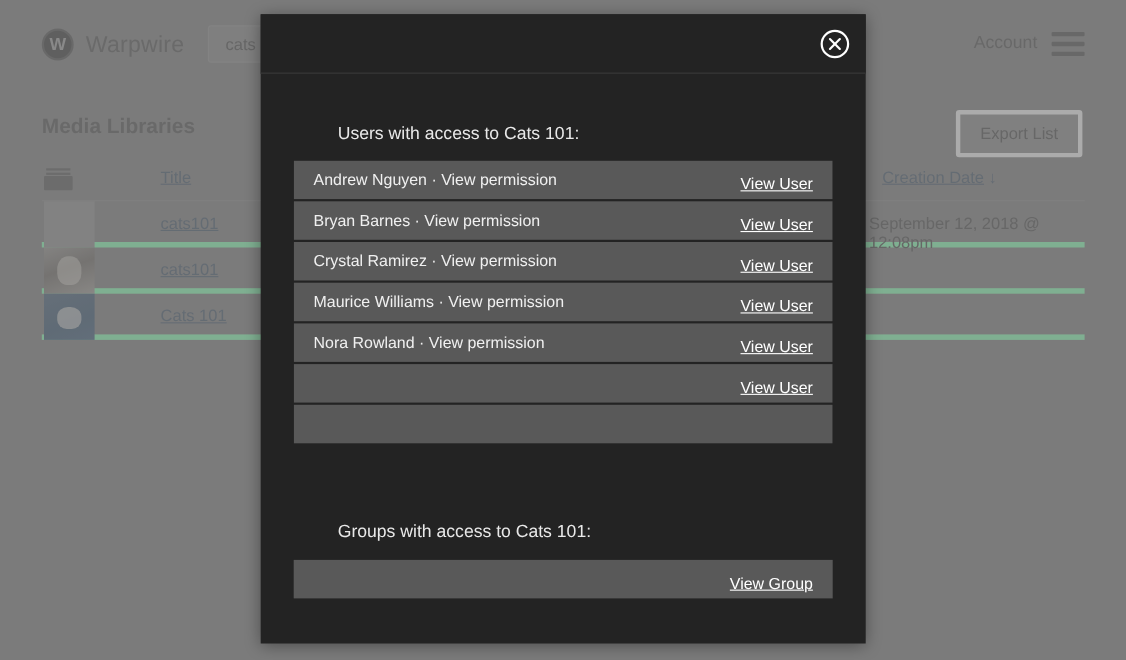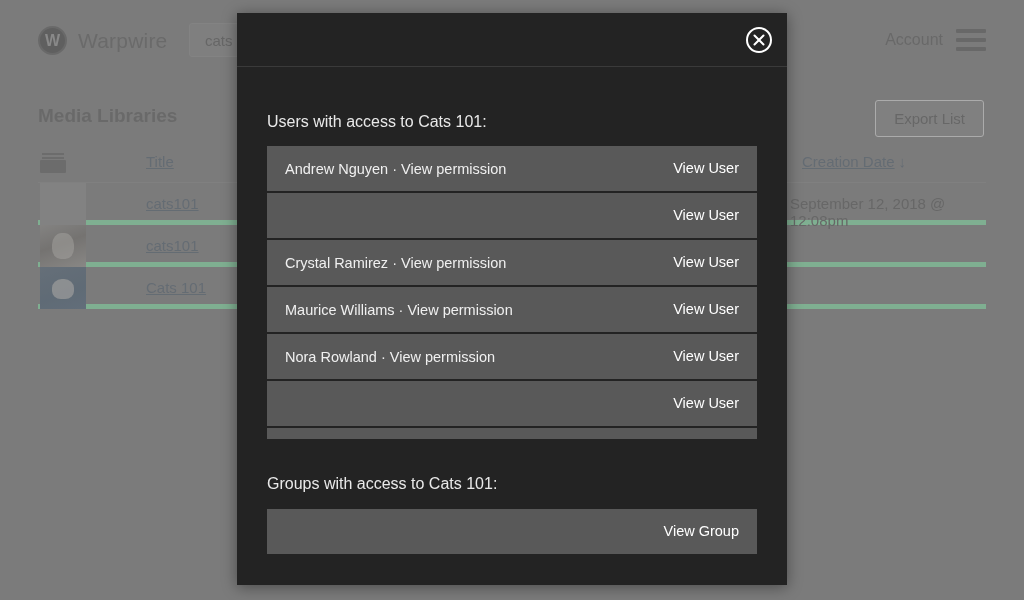--- a/index.html
+++ b/index.html
@@ -50,21 +50,21 @@
   .hamburger i { display: block; height: 4px; background: #535353; border-radius: 1px; }
 
   #bg-main { position: absolute; left: 0; top: 80px; width: 1024px; height: 520px; }
   .section-title {
     position: absolute; left: 38px; top: 25px;
     font-size: 19px; font-weight: bold; color: #555;
   }
   .export-btn {
     position: absolute; right: 40px; top: 20px;
     padding: 9px 18px; font-size: 15px; color: #4f4f4f;
-    background: #888888; border: 1px solid #e5e5e5; border-radius: 3px;
+    background: #888888; border: 4px solid #e5e5e5; border-radius: 3px;
   }
 
   .lib-table { position: absolute; left: 38px; top: 65px; width: 948px; }
   .lib-head {
     position: relative; height: 38px;
     border-bottom: 1px solid #888;
   }
   .folder-icon { position: absolute; left: 2px; top: 8px; width: 26px; height: 20px; }
   .folder-icon i {
     position: absolute; left: 2px; width: 22px; height: 2px; background: #5a5a5a;
@@ -126,38 +126,38 @@
     width: 26px; height: 26px; border-radius: 50%;
     border: 2px solid #ffffff;
     display: flex; align-items: center; justify-content: center;
     cursor: pointer;
   }
   .close-btn svg { display: block; }
 
   .modal-body { padding: 0 30px; }
   .modal-heading {
     font-size: 16px; color: #e9e9e9;
-    padding-top: 46px; padding-bottom: 15px;
+    padding-top: 46px; padding-bottom: 15px; margin-left: 40px;
   }
   .modal-heading.groups { padding-top: 36px; padding-bottom: 16px; }
 
   .list-clip {
     height: 293px; overflow: hidden; position: relative;
   }
   .acl-row {
-    position: relative; height: 45px;
+    position: relative; height: 35px;
     background: #595959;
     margin-bottom: 2px;
     display: flex; align-items: center;
     padding: 0 18px;
   }
   .acl-label { font-size: 14.5px; color: #f0f0f0; }
   .acl-link {
     position: absolute; right: 18px; top: 14px;
-    font-size: 14.5px; color: #ffffff; 
+    font-size: 14.5px; color: #ffffff; text-decoration: underline;
     cursor: pointer;
   }
   .groups-list .acl-row { margin-bottom: 0; }
 </style>
 </head>
 <body>
 
 <div id="page-bg">
   <div class="bg-dim">
 
@@ -235,20 +235,21 @@
   <div class="modal-body">
 
     <div class="modal-heading">Users with access to Cats 101:</div>
 
     <div class="list-clip">
       <div class="acl-row">
         <span class="acl-label">Andrew Nguyen · View permission</span>
         <span class="acl-link">View User</span>
       </div>
       <div class="acl-row">
+        <span class="acl-label">Bryan Barnes · View permission</span>
         <span class="acl-link">View User</span>
       </div>
       <div class="acl-row">
         <span class="acl-label">Crystal Ramirez · View permission</span>
         <span class="acl-link">View User</span>
       </div>
       <div class="acl-row">
         <span class="acl-label">Maurice Williams · View permission</span>
         <span class="acl-link">View User</span>
       </div>

